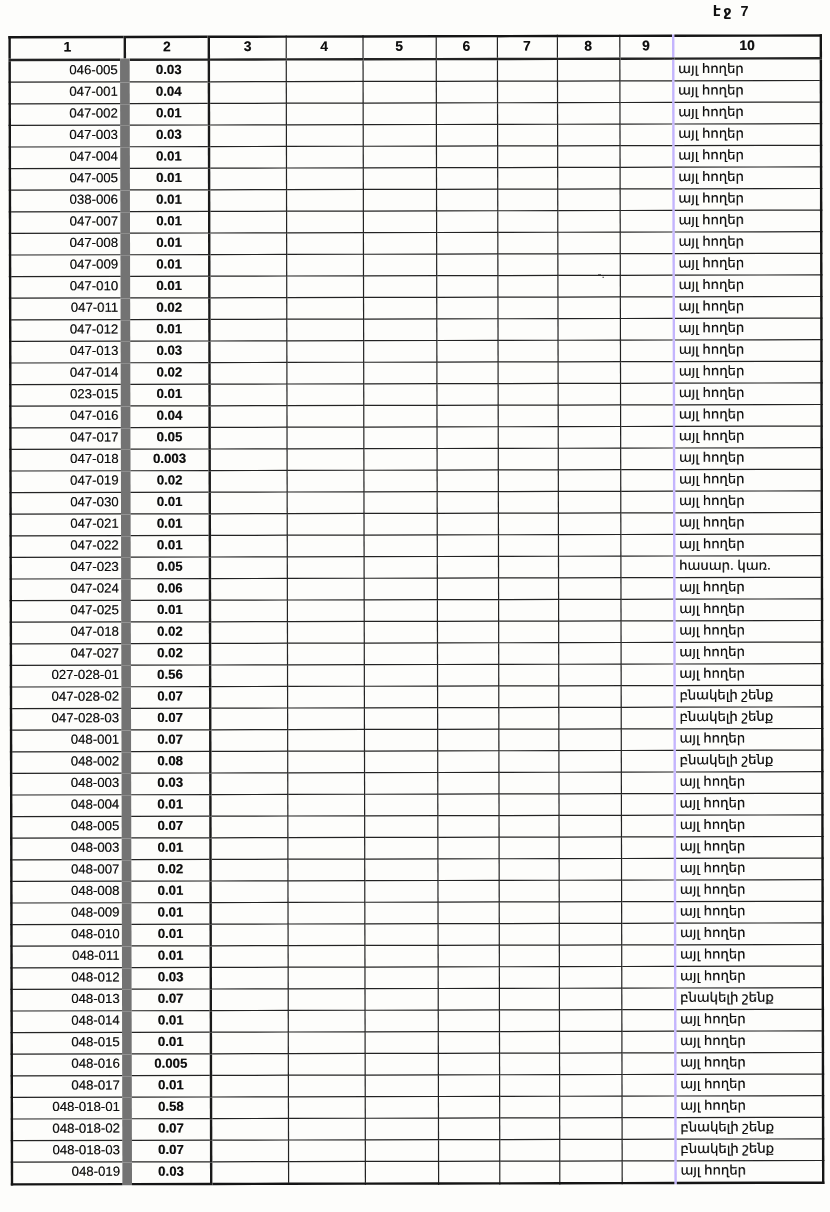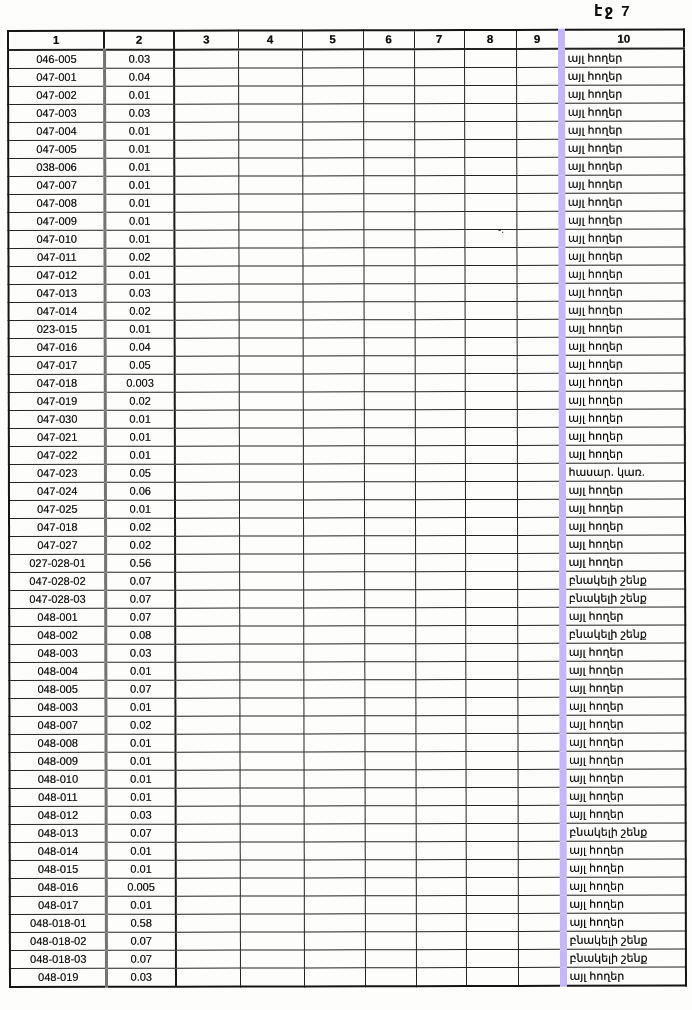--- a/index.html
+++ b/index.html
@@ -13,21 +13,21 @@
     width: 692px;
     height: 1010px;
     background: #fdfdfb;
     overflow: hidden;
     color: #111;
   }
   .page-label {
     position: absolute;
     top: 2px;
     left: 594px;
-    font-size: 15px;
+    font-size: 12px;
     font-weight: bold;
     letter-spacing: 2px;
     color: #101010;
   }
   table.parcel-table {
     position: absolute;
     top: 30px;
     left: 7px;
     width: 676px;
     border-collapse: collapse;
@@ -47,32 +47,33 @@
     white-space: nowrap;
     color: #0e0e0e;
     text-shadow: 0.3px 0 0 rgba(20,20,20,0.55);
   }
   .parcel-table thead th {
     font-weight: bold;
     text-align: center;
     font-size: 11.5px;
     border-bottom-width: 2px;
   }
-  .parcel-table td.c1 { text-align: center; padding-left: 3px; }
+  .parcel-table td.c1 { text-align: right; padding-left: 3px; }
   .parcel-table td.c2 {
     text-align: center;
-    border-left: 3px solid #737373;
+    border-left: 8px solid #737373;
     border-right: 2px solid #1a1a1a;
+    font-weight: bold;
   }
   .parcel-table th:nth-child(2) {
     border-left: 2px solid #1a1a1a;
     border-right: 2px solid #1a1a1a;
   }
   .parcel-table td.c10, .parcel-table th:last-child {
-    border-left: 7px solid #c4b5fd;
+    border-left: 2px solid #c4b5fd;
   }
   .parcel-table td.c10 { text-align: left; padding-left: 3px; }
   .parcel-table tbody tr { border-bottom: 1px solid #1d1d1d; }
   .scan-artifact {
     position: absolute;
     top: 224px;
     left: 498px;
     font-size: 10px;
     color: #333;
   }

